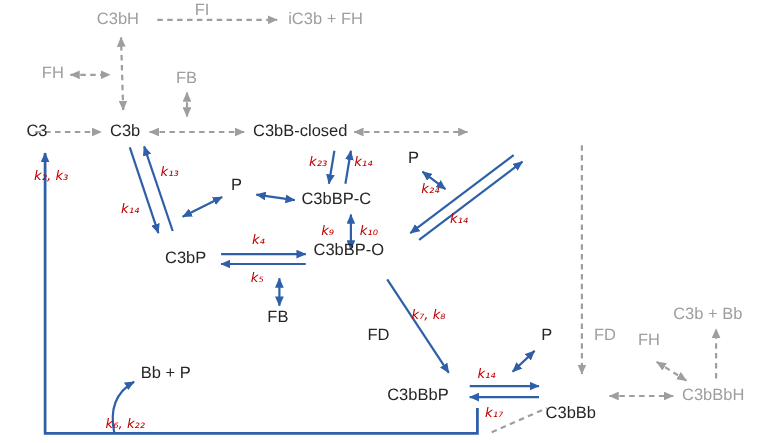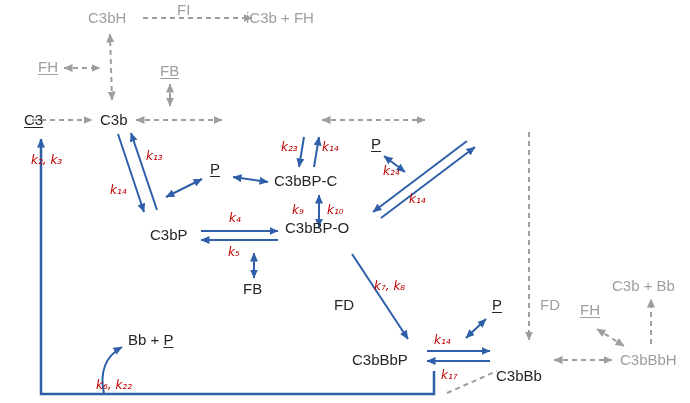--- a/index.html
+++ b/index.html
@@ -9,21 +9,21 @@
   body{background:#ffffff}
   #stage{
     position:relative;width:690px;height:403px;background:#ffffff;
     font-family:"Liberation Sans",sans-serif;overflow:hidden;
   }
   .lbl{
     position:absolute;font-size:15px;line-height:16px;color:var(--black);
     white-space:nowrap;
   }
   .gray{color:var(--gray)}
-  .u{text-decoration:underline;text-underline-offset:2px}
+  .u{text-underline-offset:2px}
   .rate{
     position:absolute;font-family:"DejaVu Sans",sans-serif;font-style:italic;
     font-size:12px;line-height:14px;color:var(--red);white-space:nowrap;
   }
   svg.arrows{position:absolute;left:0;top:0}
   .st-b{stroke:var(--blue);stroke-width:2;fill:none}
   .st-b-thick{stroke:var(--blue);stroke-width:2.5;fill:none}
   .st-g{stroke:var(--gray);stroke-width:2;fill:none;stroke-dasharray:5 4}
   .fill-b{fill:var(--blue)}
   .fill-g{fill:var(--gray)}
@@ -72,25 +72,26 @@
     <line x1="352" y1="254" x2="408" y2="339" class="st-b" marker-end="url(#ab)"></line>
     <line x1="427" y1="351" x2="490" y2="351" class="st-b" marker-end="url(#ab)"></line>
     <line x1="490" y1="361" x2="427" y2="361" class="st-b" marker-end="url(#ab)"></line>
     <line x1="466" y1="338" x2="486" y2="319" class="st-b" marker-start="url(#ab)" marker-end="url(#ab)"></line>
     <path d="M434,371 L434,394 L41,394 L41,139" class="st-b-thick" marker-end="url(#ab)"></path>
     <path d="M104,394 Q97,361 122,347" class="st-b" marker-end="url(#ab)"></path>
   </svg>
 
   <div class="lbl gray" style="left:88px;top:10px">C3bH</div>
   <div class="lbl gray" style="left:177px;top:2px">FI</div>
-  <div class="lbl gray" style="left:246px;top:10px">iC3b + FH</div>
+  <div class="lbl gray" style="left:262px;top:10px">iC3b + FH</div>
   <div class="lbl gray u" style="left:38px;top:59px">FH</div>
   <div class="lbl gray u" style="left:160px;top:63px">FB</div>
   <div class="lbl u" style="left:24px;top:112px">C3</div>
   <div class="lbl" style="left:100px;top:112px">C3b</div>
+  <div class="lbl" style="left:230px;top:112px">C3bB-closed</div>
   <div class="lbl u" style="left:210px;top:161px">P</div>
   <div class="lbl u" style="left:371px;top:136px">P</div>
   <div class="lbl" style="left:274px;top:173px">C3bBP-C</div>
   <div class="lbl" style="left:285px;top:220px">C3bBP-O</div>
   <div class="lbl" style="left:150px;top:227px">C3bP</div>
   <div class="lbl" style="left:243px;top:281px">FB</div>
   <div class="lbl" style="left:334px;top:297px">FD</div>
   <div class="lbl u" style="left:492px;top:297px">P</div>
   <div class="lbl gray" style="left:540px;top:297px">FD</div>
   <div class="lbl gray u" style="left:580px;top:302px">FH</div>

